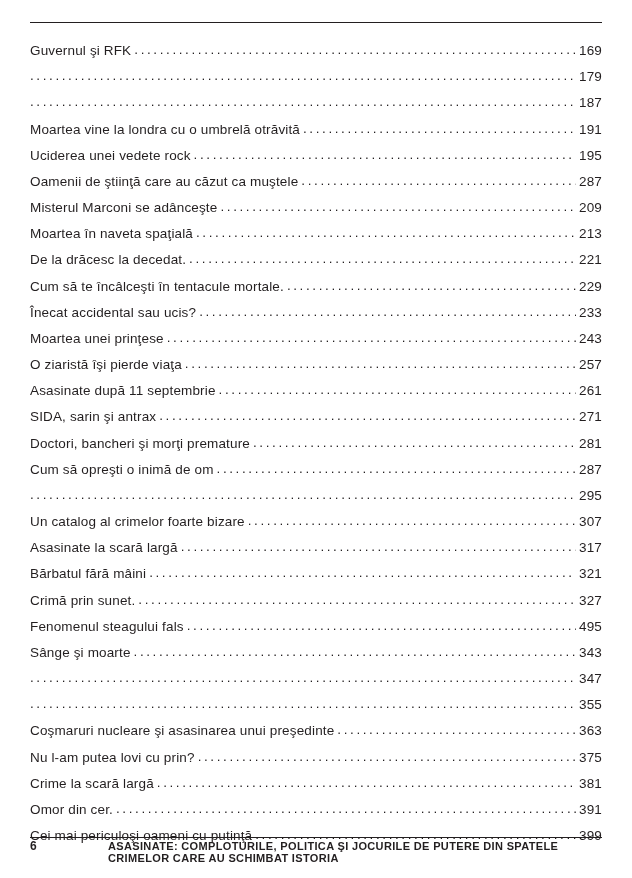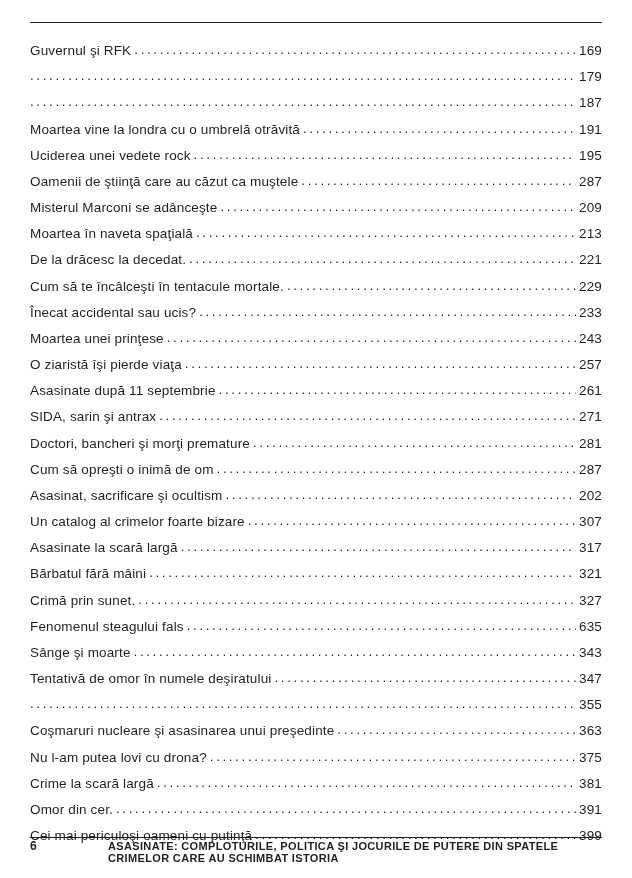--- a/index.html
+++ b/index.html
@@ -183,23 +183,22 @@
         <span class="toc-title">Doctori, bancheri şi morţi premature</span>
         <span class="toc-dots">................................................................................................................................</span>
         <span class="toc-page">281</span>
       </div>
       <div class="toc-entry">
         <span class="toc-title">Cum să opreşti o inimă de om</span>
         <span class="toc-dots">................................................................................................................................</span>
         <span class="toc-page">287</span>
       </div>
       <div class="toc-entry">
-        <span class="toc-title">Asasinat, sacrificare şi ocultism</span>
-        <span class="toc-dots">................................................................................................................................</span>
-        <span class="toc-page">202</span>
+        <span class="toc-dots">................................................................................................................................</span>
+        <span class="toc-page">295</span>
       </div>
       <div class="toc-entry">
         <span class="toc-title">Un catalog al crimelor foarte bizare</span>
         <span class="toc-dots">................................................................................................................................</span>
         <span class="toc-page">307</span>
       </div>
       <div class="toc-entry">
         <span class="toc-title">Asasinate la scară largă</span>
         <span class="toc-dots">................................................................................................................................</span>
         <span class="toc-page">317</span>
@@ -210,43 +209,42 @@
         <span class="toc-page">321</span>
       </div>
       <div class="toc-entry">
         <span class="toc-title">Crimă prin sunet.</span>
         <span class="toc-dots">................................................................................................................................</span>
         <span class="toc-page">327</span>
       </div>
       <div class="toc-entry">
         <span class="toc-title">Fenomenul steagului fals</span>
         <span class="toc-dots">................................................................................................................................</span>
-        <span class="toc-page">635</span>
+        <span class="toc-page">495</span>
       </div>
       <div class="toc-entry">
         <span class="toc-title">Sânge şi moarte</span>
         <span class="toc-dots">................................................................................................................................</span>
         <span class="toc-page">343</span>
       </div>
       <div class="toc-entry">
-        <span class="toc-title">Tentativă de omor în numele deşiratului</span>
         <span class="toc-dots">................................................................................................................................</span>
         <span class="toc-page">347</span>
       </div>
       <div class="toc-entry">
         <span class="toc-dots">................................................................................................................................</span>
         <span class="toc-page">355</span>
       </div>
       <div class="toc-entry">
         <span class="toc-title">Coşmaruri nucleare şi asasinarea unui preşedinte</span>
         <span class="toc-dots">................................................................................................................................</span>
         <span class="toc-page">363</span>
       </div>
       <div class="toc-entry">
-        <span class="toc-title">Nu l-am putea lovi cu drona?</span>
+        <span class="toc-title">Nu l-am putea lovi cu prin?</span>
         <span class="toc-dots">................................................................................................................................</span>
         <span class="toc-page">375</span>
       </div>
       <div class="toc-entry">
         <span class="toc-title">Crime la scară largă</span>
         <span class="toc-dots">................................................................................................................................</span>
         <span class="toc-page">381</span>
       </div>
       <div class="toc-entry">
         <span class="toc-title">Omor din cer.</span>

